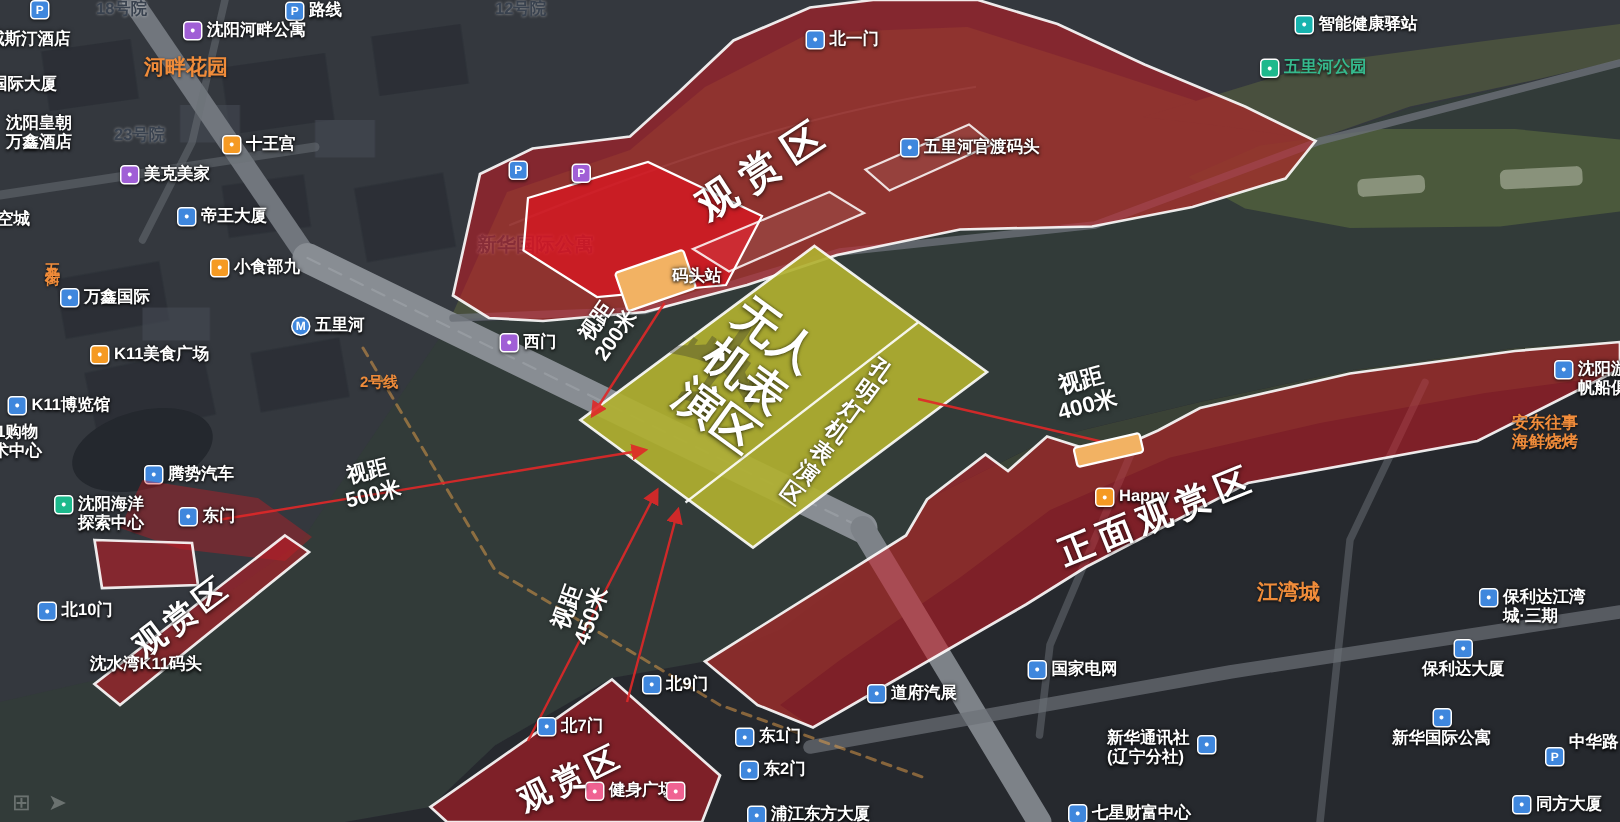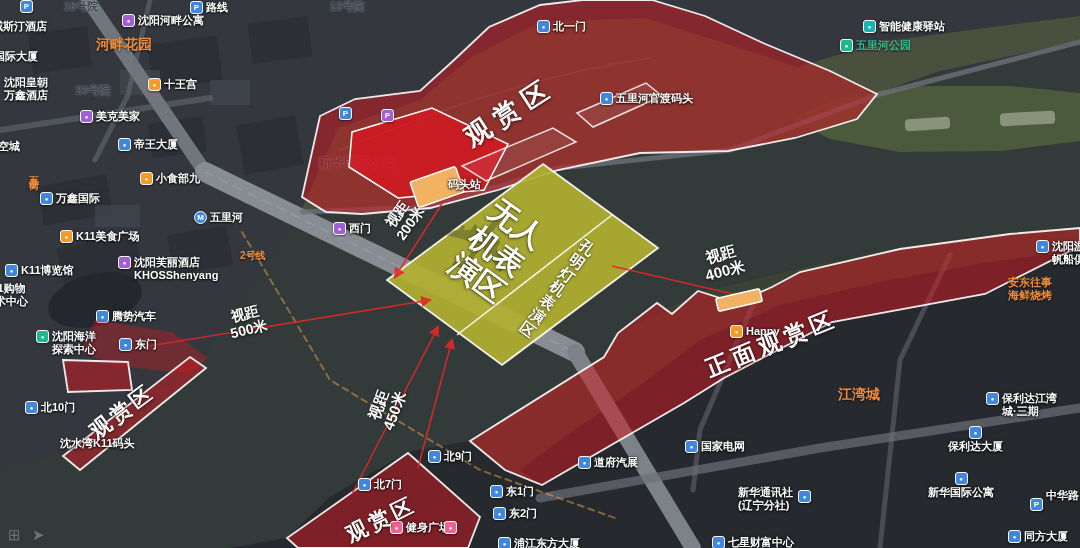--- a/index.html
+++ b/index.html
@@ -159,21 +159,21 @@
       </div>
       <div class="poi" style="left: 4px; top: 76px;">
         <span class="ptxt c-white">
           <span class="pline">沈阳皇朝</span>
           <span class="pline">万鑫酒店</span>
         </span>
       </div>
       <div class="poi" style="left: 76px; top: 84px;">
         <span class="ptxt c-dark">23号院</span>
       </div>
-      <div class="poi" style="left: 148px; top: 78px; text-align: right;">
+      <div class="poi" style="left: 148px; top: 90px; text-align: right;">
         <span class="picon i-orange" style="background: rgb(245, 154, 35); font-size: 6px;">●</span>
         <span class="ptxt c-white">十王宫</span>
       </div>
       <div class="poi" style="left: 80px; top: 110px;">
         <span class="picon i-purple" style="background: rgb(160, 95, 214); font-size: 6px;">●</span>
         <span class="ptxt c-white">美克美家</span>
       </div>
       <div class="poi" style="left: 40px; top: 144px; margin-top: 48px;">
         <span class="picon i-blue" style="background: rgb(63, 135, 221); font-size: 6px;">●</span>
         <span class="ptxt c-white">万鑫国际</span>
@@ -196,27 +196,20 @@
         <span class="picon i-metro" style="background: rgb(63, 135, 221);">M</span>
         <span class="ptxt c-white">五里河</span>
       </div>
       <div class="poi" style="left: 240px; top: 250px;">
         <span class="ptxt c-orange" style="font-size: 10px;">2号线</span>
       </div>
       <div class="poi" style="left: 60px; top: 230px;">
         <span class="picon i-orange" style="background: rgb(245, 154, 35); font-size: 6px;">●</span>
         <span class="ptxt c-white">K11美食广场</span>
       </div>
-      <div class="poi" style="left: 118px; top: 256px;">
-        <span class="picon i-purple" style="background: rgb(160, 95, 214); font-size: 6px;">●</span>
-        <span class="ptxt c-white">
-          <span class="pline">沈阳芙丽酒店</span>
-          <span class="pline">KHOSShenyang</span>
-        </span>
-      </div>
       <div class="poi" style="left: 5px; top: 264px;">
         <span class="picon i-blue" style="background: rgb(63, 135, 221); font-size: 6px;">●</span>
         <span class="ptxt c-white">K11博览馆</span>
       </div>
       <div class="poi" style="left: -16px; top: 282px;">
         <span class="ptxt c-white">
           <span class="pline">K11购物</span>
           <span class="pline">艺术中心</span>
         </span>
       </div>
@@ -252,21 +245,21 @@
         <span class="picon i-blue" style="background: rgb(63, 135, 221); font-size: 6px;">●</span>
         <span class="ptxt c-white">北一门</span>
       </div>
       <div class="poi" style="left: 600px; top: 92px;">
         <span class="picon i-blue" style="background: rgb(63, 135, 221); font-size: 6px;">●</span>
         <span class="ptxt c-white">五里河官渡码头</span>
       </div>
       <div class="poi" style="left: 448px; top: 178px;">
         <span class="ptxt c-white">码头站</span>
       </div>
-      <div class="poi" style="left: 818px; top: 20px; padding-left: 45px;">
+      <div class="poi" style="left: 818px; top: 10px; padding-left: 45px;">
         <span class="picon i-teal" style="background: rgb(23, 179, 174); font-size: 6px;">●</span>
         <span class="ptxt c-white">智能健康驿站</span>
       </div>
       <div class="poi" style="left: 840px; top: 39px;">
         <span class="picon i-green" style="background: rgb(29, 185, 140); font-size: 6px;">●</span>
         <span class="ptxt c-teal">五里河公园</span>
       </div>
       <div class="poi" style="left: 1036px; top: 240px;">
         <span class="picon i-blue" style="background: rgb(63, 135, 221); font-size: 6px;">●</span>
         <span class="ptxt c-white">

